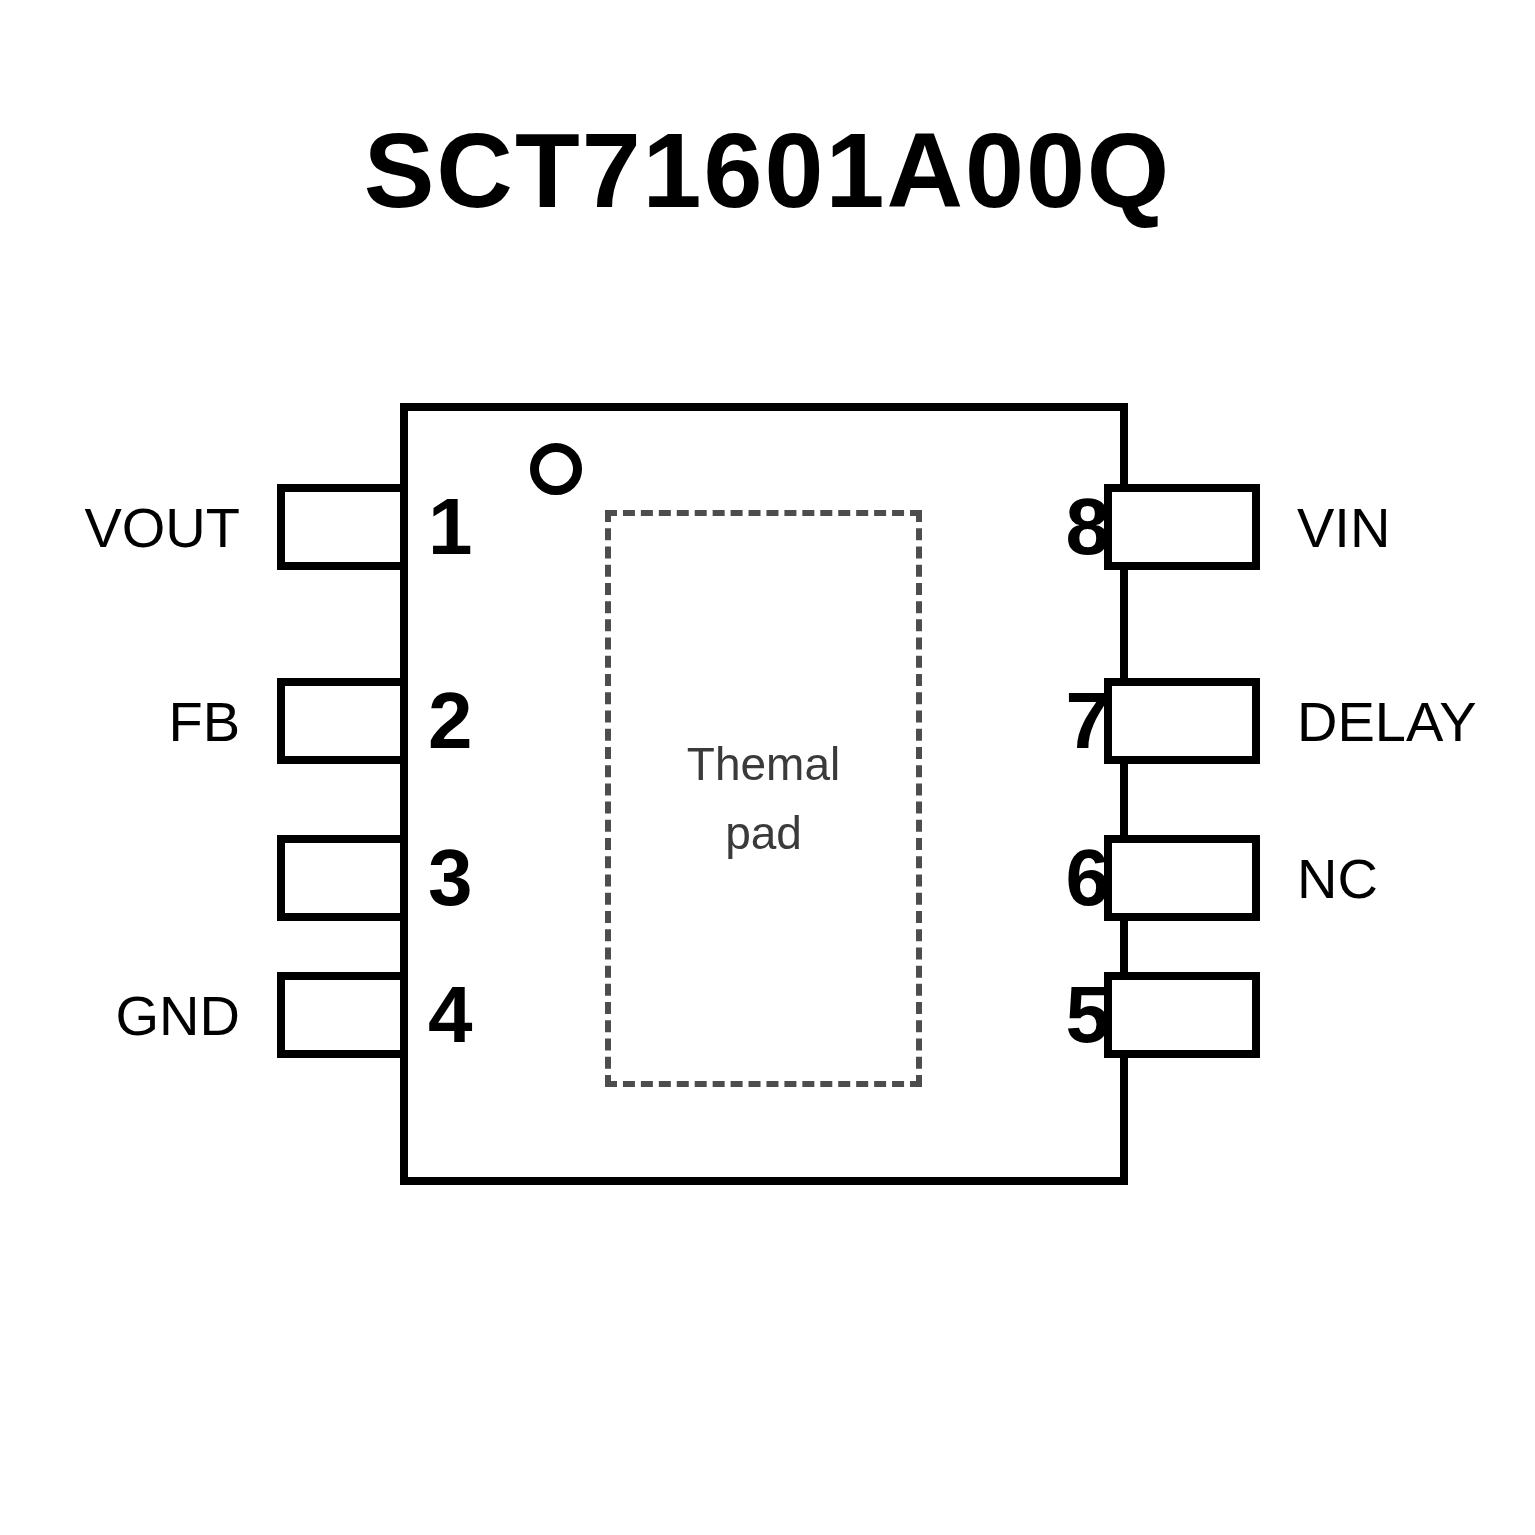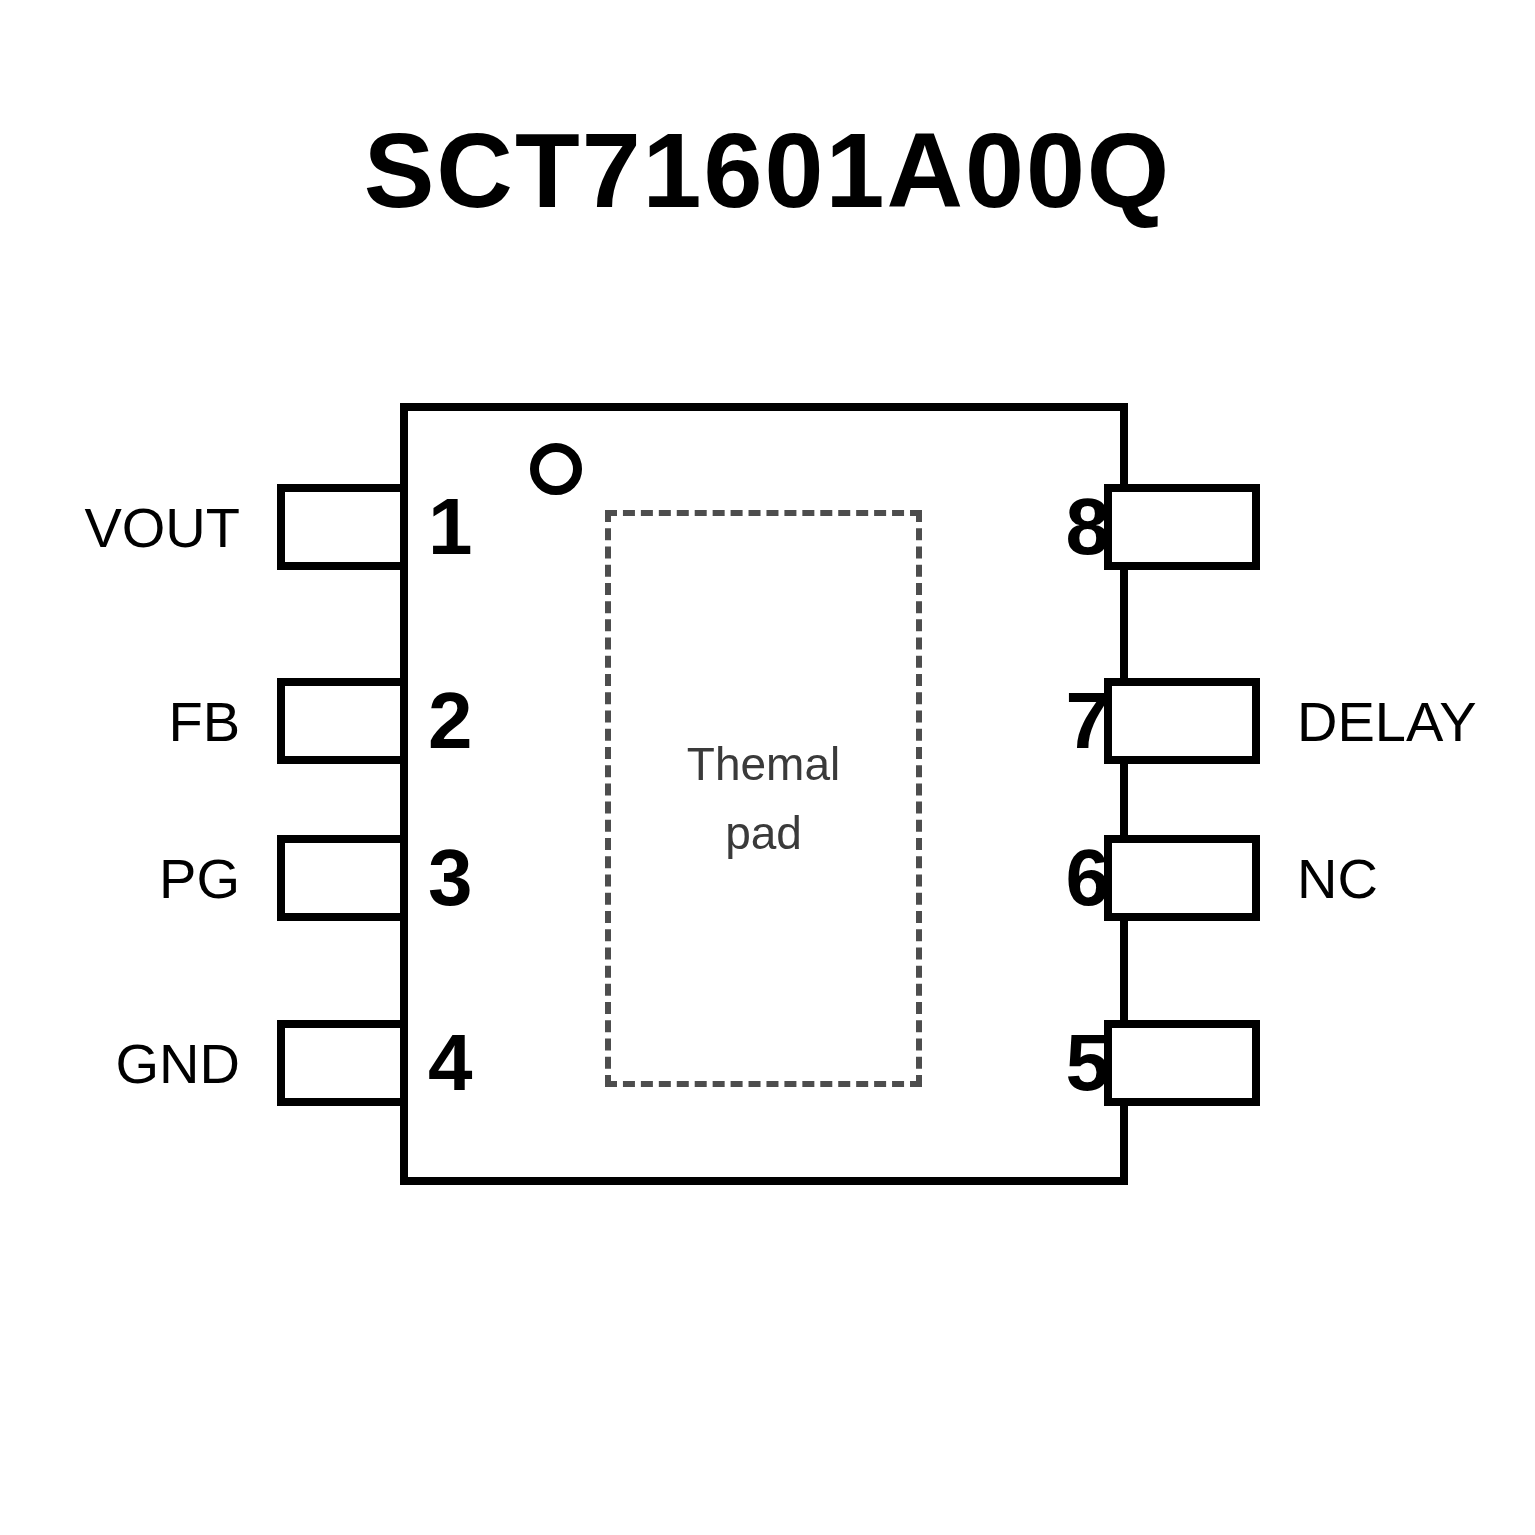--- a/index.html
+++ b/index.html
@@ -81,21 +81,21 @@
     border: 8px solid #000000;
     background: #ffffff;
     box-sizing: border-box;
   }
   .pin-rect.left  { left: 277px;  width: 131px; }
   .pin-rect.right { left: 1104px; width: 156px; }
 
   .row0 { top: 484px; }
   .row1 { top: 678px; }
   .row2 { top: 835px; }
-  .row3 { top: 1020px; }
+  .row3 { top: 972px; }
 
   
   .pin-number {
     position: absolute;
     width: 110px;
     height: 86px;
     display: flex;
     align-items: center;
     font-size: 80px;
     font-weight: 800;
@@ -149,19 +149,19 @@
   <div class="pin-number left row2">3</div>
   <div class="pin-number left row3">4</div>
 
   <div class="pin-number right row0">8</div>
   <div class="pin-number right row1">7</div>
   <div class="pin-number right row2">6</div>
   <div class="pin-number right row3">5</div>
 
   <div class="pin-label left row0">VOUT</div>
   <div class="pin-label left row1">FB</div>
-  <div class="pin-label left row2">PG</div>
   <div class="pin-label left row3">GND</div>
 
+  <div class="pin-label right row0">VIN</div>
   <div class="pin-label right row2">NC</div>
   <div class="pin-label right row1">DELAY</div>
 
 </div>
 
 </body></html>

